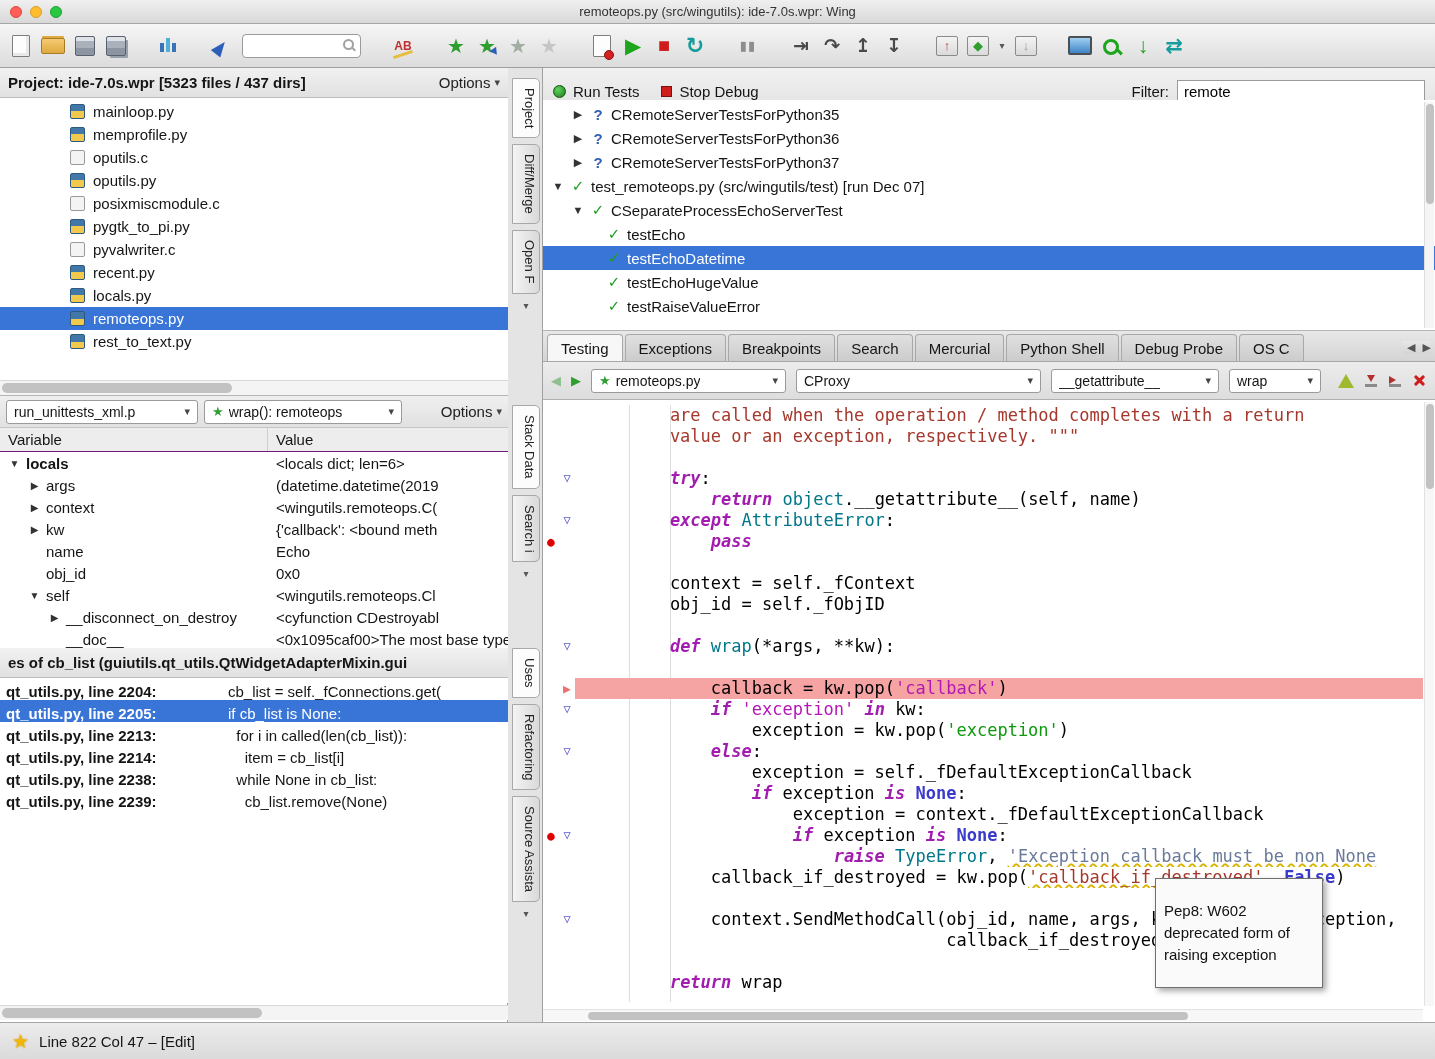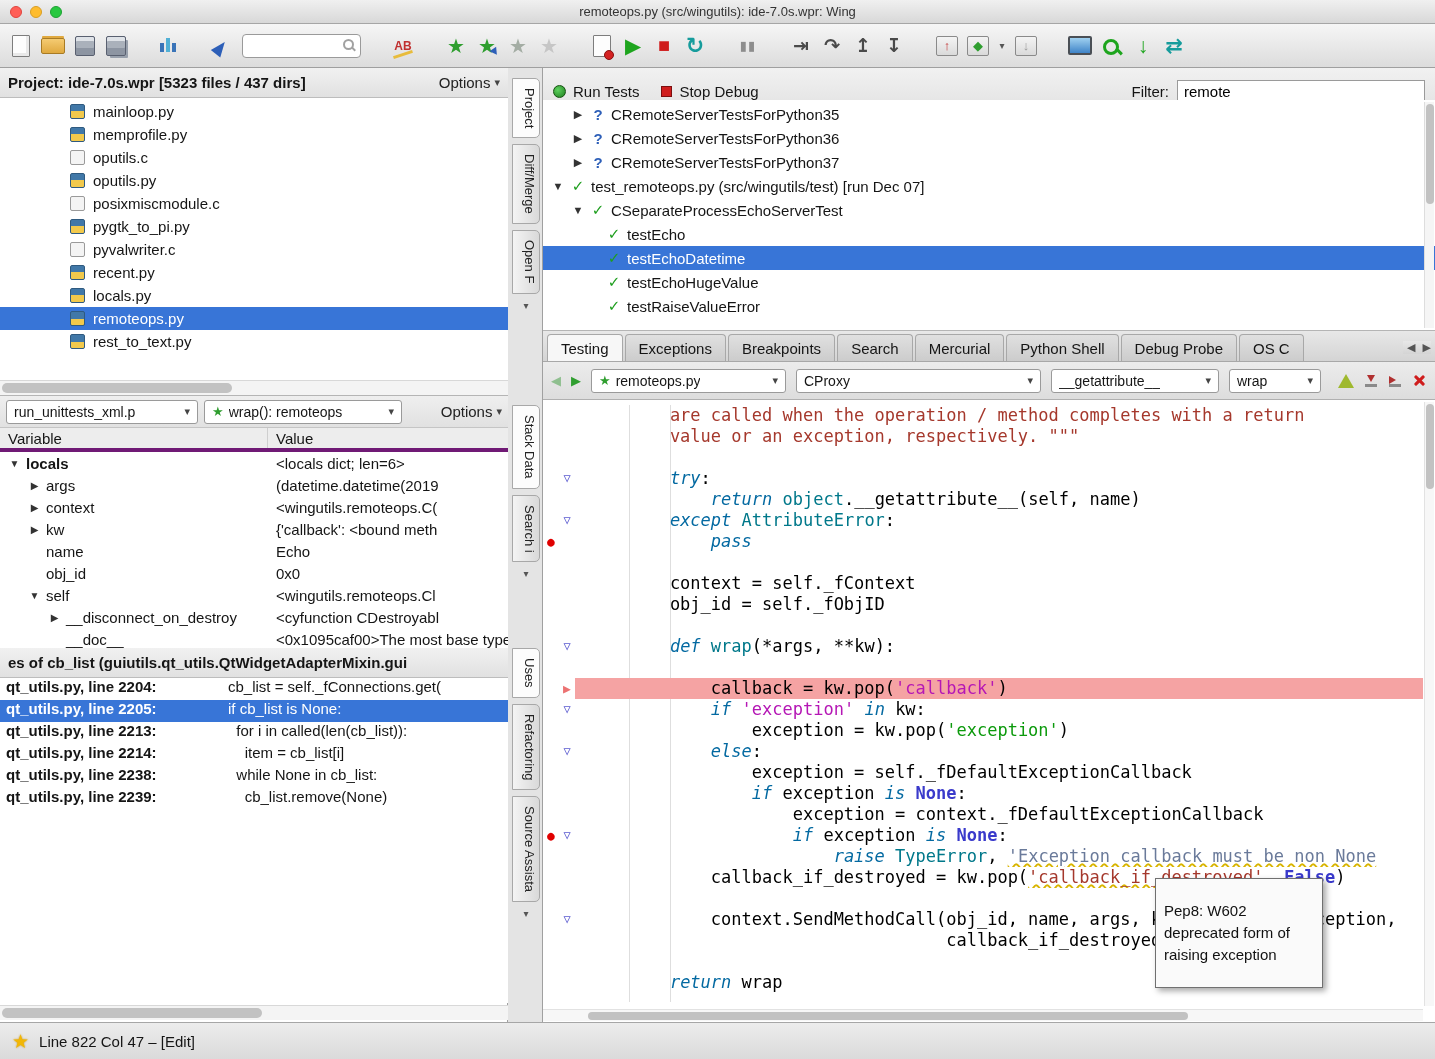--- a/index.html
+++ b/index.html
@@ -77,33 +77,33 @@
 #uses-hscroll{left:0;top:937px;width:508px}
 
 #stack-combos{position:absolute;left:0;top:327px;width:508px;height:33px;background:linear-gradient(#efefef,#e1e1e1);border-top:1px solid #b5b5b5;border-bottom:1px solid #c5c5c5;display:flex;align-items:center;gap:6px;padding:0 6px}
 .combo{background:#fff;border:1px solid #9a9a9a;border-radius:3px;height:24px;display:inline-flex;align-items:center;padding:0 7px;white-space:nowrap;overflow:hidden;font-size:14px}
 .combo .cstar{color:#2f9e2f;font-size:13px;margin-right:5px}
 .combo .clabel{overflow:hidden}
 .combo.caret::after{margin-left:auto;padding-left:6px}
 #frame-combo{width:192px}
 #scope-combo{width:198px}
 #stack-combos .opts{margin-left:auto}
-#stack-header-row{position:absolute;left:0;top:360px;width:508px;height:24px;background:#ededed;border-bottom:4px solid #701a75;display:grid;grid-template-columns:268px 1fr;align-items:center;font-size:15px}
+#stack-header-row{position:absolute;left:0;top:360px;width:508px;height:24px;background:#ededed;border-bottom:1px solid #701a75;display:grid;grid-template-columns:268px 1fr;align-items:center;font-size:15px}
 #stack-header-row .hcell{padding-left:8px}
 #stack-header-row .hcell:first-child{border-right:1px solid #cfcfcf;height:100%;display:flex;align-items:center}
 #stack-rows{position:absolute;left:0;top:384px;width:508px;height:196px;overflow:hidden;background:#fff}
 .srow{height:22px;display:grid;grid-template-columns:268px 1fr;align-items:center;white-space:nowrap}
 .scol-name{display:flex;align-items:center;gap:5px;overflow:hidden}
 .sexp{width:13px;font-size:10px;color:#333;flex:none;text-align:center}
 .sname.b{font-weight:bold}
 .scol-val{overflow:hidden;padding-left:8px}
 
 #uses-header{position:absolute;left:0;top:580px;width:508px;height:30px;font-weight:bold}
 #uses-rows{position:absolute;left:0;top:610px;width:508px;height:325px;background:#fff;overflow:hidden}
-.urow{height:22px;display:flex;align-items:flex-start;white-space:pre;overflow:hidden}
+.urow{height:22px;display:flex;align-items:flex-end;white-space:pre;overflow:hidden}
 .urow .uloc{width:228px;flex:none;font-weight:bold;padding-left:6px}
 .urow.sel{background:#3875d7;color:#fff}
 
 
 #vtabs{position:absolute;left:508px;top:0;width:35px;height:954px;background:#e4e4e4;border-right:1px solid #a0a0a0}
 .vgroup{position:absolute;left:2px;width:32px;display:flex;flex-direction:column;gap:6px;align-items:center}
 #vg-top{top:10px}
 #vg-mid{top:337px}
 #vg-bot{top:580px}
 .vtab{writing-mode:vertical-rl;background:linear-gradient(90deg,#f4f4f4,#d9d9d9);border:1px solid #a8a8a8;border-radius:0 5px 5px 0;padding:9px 2px;font-size:13px;color:#222;width:28px;text-align:center;white-space:nowrap}
@@ -154,21 +154,21 @@
 
 #editor{position:absolute;left:0;top:332px;width:892px;height:622px;background:#fff;overflow:hidden}
 #code-lines{position:absolute;left:0;top:5px;right:12px;font-family:"DejaVu Sans Mono","Liberation Mono",monospace;font-size:17px;line-height:21px}
 .cl{display:flex;height:21px}
 .g1{width:16px;flex:none;text-align:center;font-size:13px;line-height:21px;color:#e00000}
 .g2{width:16px;flex:none;text-align:center;font-size:12px;line-height:21px;color:#5b5bd0}
 .g2.cur{color:#ec7272;font-size:13px}
 .ct{flex:1;white-space:pre;padding-left:13px;overflow:hidden}
 .cl.hl .ct{background:#f5a3a3}
 .tk-pl{color:#000}
-.tk-kw{color:#0369a1;font-weight:normal;font-style:italic}
+.tk-kw{color:#a21caf;font-weight:bold;font-style:italic}
 .tk-kc{color:#3a3acb;font-weight:bold}
 .tk-cls{color:#00788a}
 .tk-fn{color:#00788a}
 .tk-doc{color:#a5382c}
 .tk-sm{color:#b517b5}
 .tk-sg{color:#0c9a0c}
 .tk-serr{color:#6a7a9a;text-decoration-line:underline;text-decoration-style:wavy;text-decoration-color:#d8b400;text-decoration-thickness:2px}
 .tk-serr2{color:#a5382c;text-decoration-line:underline;text-decoration-style:wavy;text-decoration-color:#d8b400;text-decoration-thickness:2px}
 .iguide{position:absolute;top:5px;bottom:20px;width:1px;background:#dedede}
 #tooltip{position:absolute;left:612px;top:478px;width:168px;background:#fafafa;border:1px solid #707070;box-shadow:3px 3px 6px rgba(0,0,0,.35);padding:21px 8px;font-size:15px;line-height:22px;z-index:5;color:#111}

